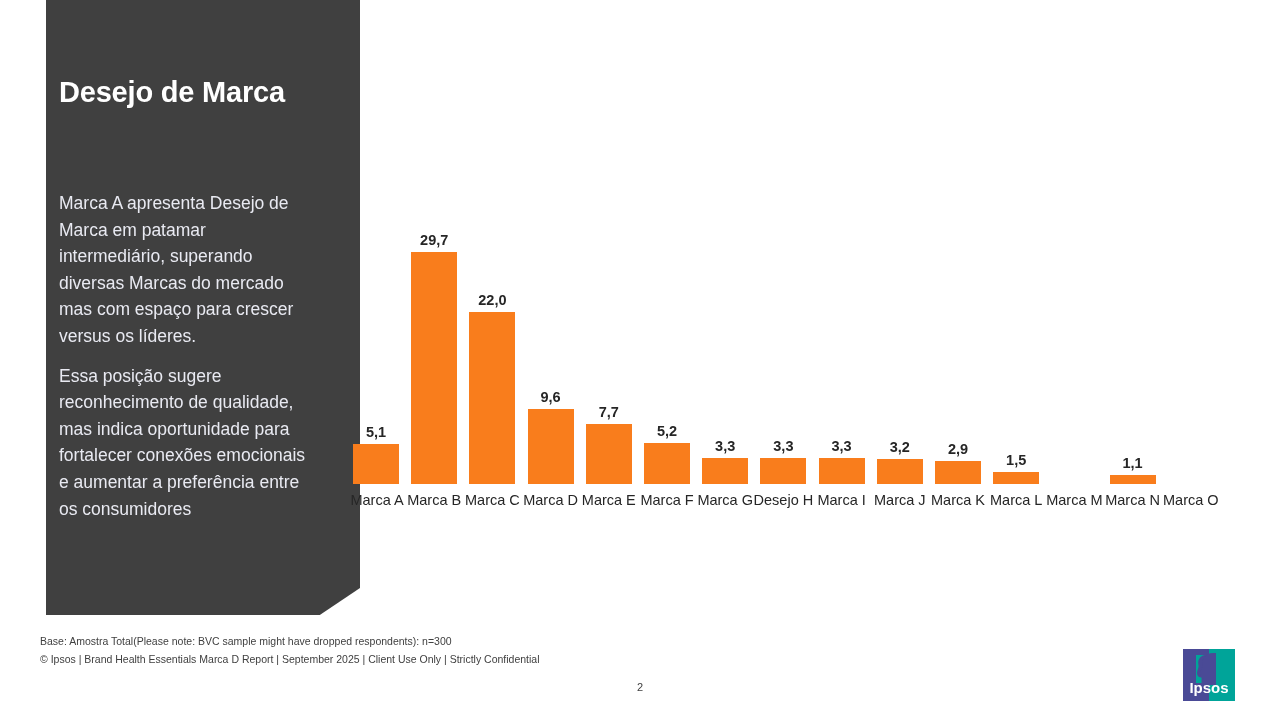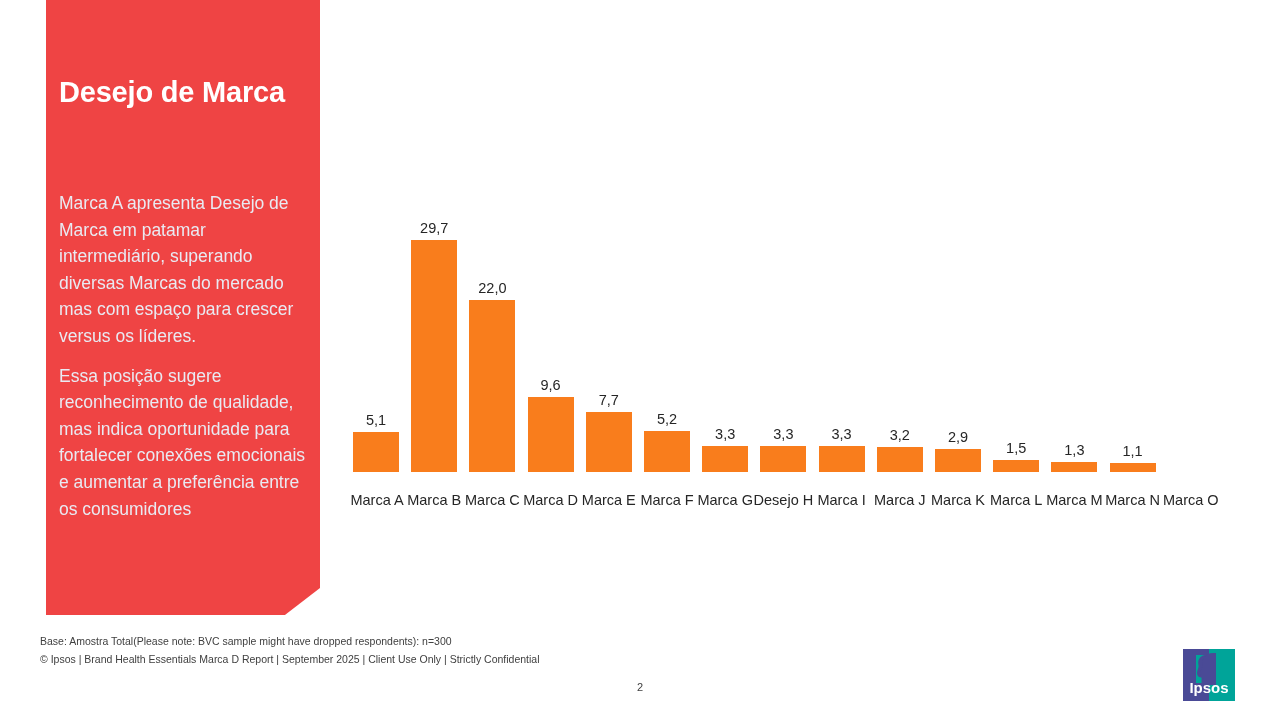--- a/index.html
+++ b/index.html
@@ -14,23 +14,23 @@
     overflow: hidden;
     font-family: "Liberation Sans", sans-serif;
     -webkit-font-smoothing: antialiased;
   }
 
   
   #side-panel {
     position: absolute;
     left: 46px;
     top: 0;
-    width: 274px;
+    width: 314px;
     height: 615px;
-    background: #ef4444;
+    background: #404040;
     -webkit-clip-path: polygon(0 0, 100% 0, 100% 95.6%, 87.2% 100%, 0 100%);
     clip-path: polygon(0 0, 100% 0, 100% 95.6%, 87.2% 100%, 0 100%);
     box-sizing: border-box;
     padding: 0 12px 8px 13px;
   }
   #panel-title {
     position: absolute;
     left: 13px;
     top: 72px;
     width: 250px;
@@ -64,23 +64,24 @@
   }
   #plot {
     position: absolute;
     left: 6px;
     top: 250px;
     width: 890px;
     height: 234px;
   }
   .bar-slot {
     position: absolute;
-    bottom: 12px;
+    bottom: 0;
     width: 60px;
     height: 100%;
+    font-weight: bold;
   }
   .bar-rect {
     position: absolute;
     bottom: 0;
     left: 7px;
     width: 46px;
     background: #f97d1c;
   }
   .bar-value {
     position: absolute;
@@ -186,24 +187,20 @@
         <div class="bar-rect" style="height: 24.96px; background: rgb(249, 125, 28);"></div>
         <div class="bar-value" style="bottom: 28.96px;">3,2</div>
       </div>
       <div class="bar-slot" style="left: 586px;">
         <div class="bar-rect" style="height: 22.62px; background: rgb(249, 125, 28);"></div>
         <div class="bar-value" style="bottom: 26.62px;">2,9</div>
       </div>
       <div class="bar-slot" style="left: 644.2px;">
         <div class="bar-rect" style="height: 11.7px; background: rgb(249, 125, 28);"></div>
         <div class="bar-value" style="bottom: 15.7px;">1,5</div>
-      </div>
-      <div class="bar-slot" style="left: 702.4px;">
-        <div class="bar-rect" style="height: 10.14px; background: rgb(249, 125, 28);"></div>
-        <div class="bar-value" style="bottom: 14.14px;">1,3</div>
       </div>
       <div class="bar-slot" style="left: 760.6px;">
         <div class="bar-rect" style="height: 8.58px; background: rgb(249, 125, 28);"></div>
         <div class="bar-value" style="bottom: 12.58px;">1,1</div>
       </div>
     </div>
 <div class="cat-label" style="left: 4px;">Marca A</div>
     <div class="cat-label" style="left: 61.2px;">Marca B</div>
     <div class="cat-label" style="left: 119.4px;">Marca C</div>
     <div class="cat-label" style="left: 177.6px;">Marca D</div>

